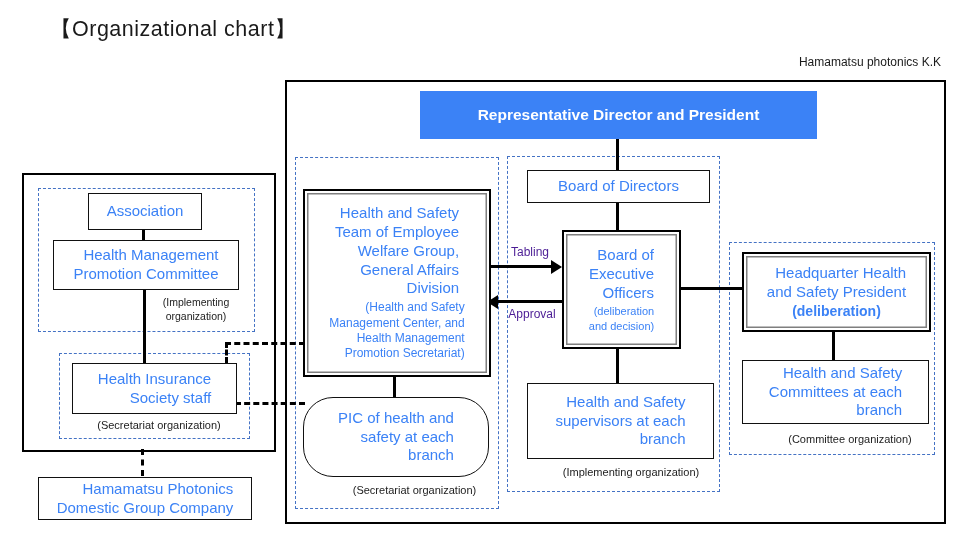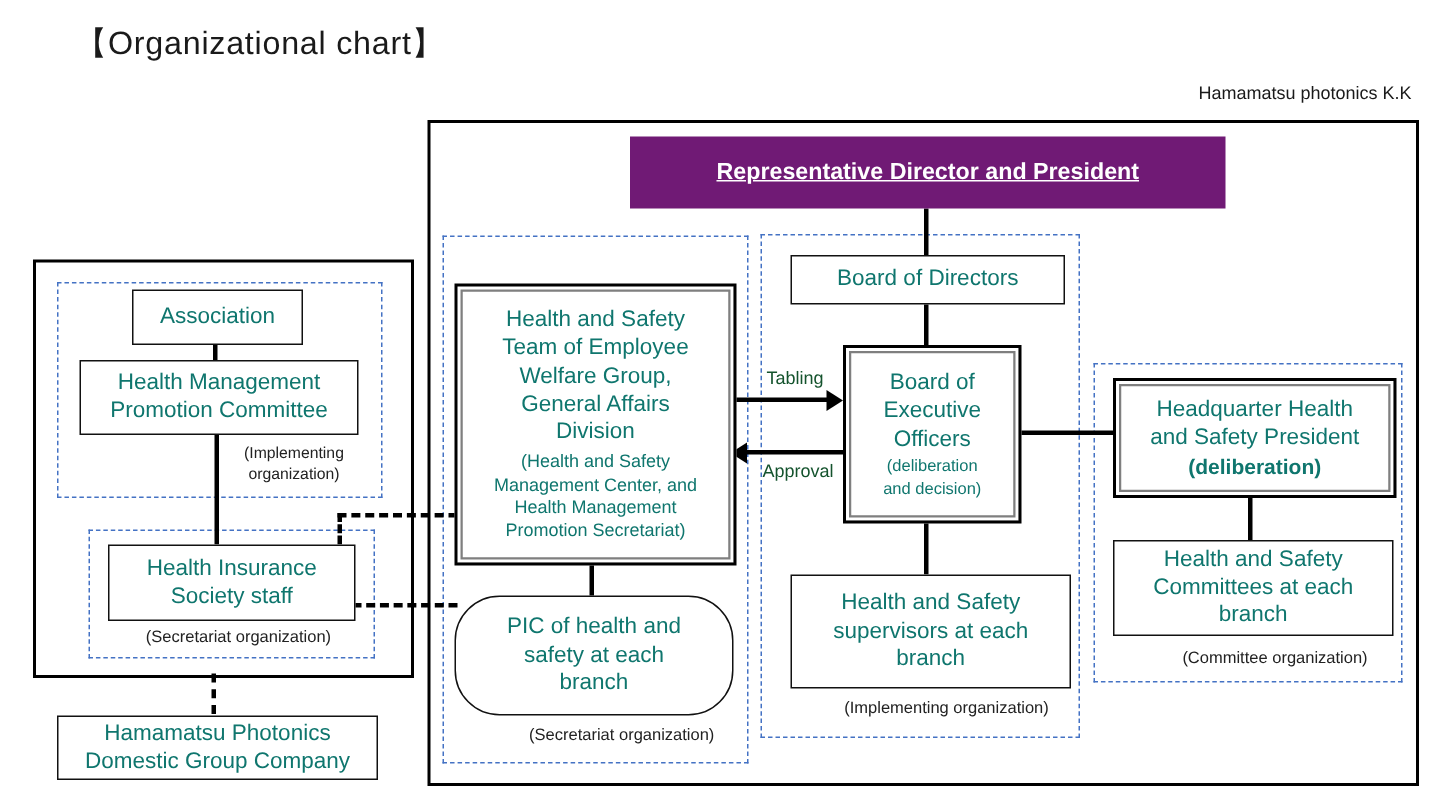--- a/index.html
+++ b/index.html
@@ -7,42 +7,42 @@
     position:relative;width:960px;height:540px;background:#ffffff;overflow:hidden;
     font-family:"Liberation Sans","DejaVu Sans",sans-serif;color:#111;
   }
   .abs{position:absolute;}
   .title{font-size:21.5px;color:#1a1a1a;letter-spacing:0.5px;}
   .small-label{font-size:12px;color:#1a1a1a;}
   .frame{position:absolute;border:2px solid #000;background:transparent;}
   .box{
     position:absolute;background:#fff;border:1.5px solid #111;
     display:flex;flex-direction:column;align-items:center;justify-content:center;
-    text-align:center;white-space:pre-line;font-size:15px;line-height:1.25;color:#0f766e;
+    text-align:right;white-space:pre-line;font-size:15px;line-height:1.25;color:#3b82f6;
   }
   .dbl{
     border:2.5px solid #000;
     box-shadow: inset 0 0 0 2px #fff, inset 0 0 0 3.5px #7f7f7f;
   }
   .note{font-size:12px;line-height:1.28;margin-top:2px;}
   .note-sm{font-size:11px;line-height:1.3;margin-top:2px;}
   .note-md{font-size:14px;line-height:1.3;font-weight:bold;}
   .hdr{
-    position:absolute;background:#701a75;color:#fff;font-weight:bold;font-size:15.5px;
-    display:flex;align-items:center;justify-content:center;text-align:center;text-decoration:underline;
+    position:absolute;background:#3b82f6;color:#fff;font-weight:bold;font-size:15.5px;
+    display:flex;align-items:center;justify-content:center;text-align:center;
   }
   .gdash{position:absolute;border:1.5px dashed #4472C4;background:transparent;}
   .cap{position:absolute;color:#222;text-align:center;white-space:pre-line;font-size:11px;line-height:1.35;}
   .cap-xs{font-size:10.5px;}
   .vl,.hl{position:absolute;background:#000;}
   .dv{position:absolute;border-left:3px dashed #000;}
   .dh{position:absolute;border-top:3px dashed #000;}
   .ah-r{position:absolute;width:0;height:0;border-top:7px solid transparent;border-bottom:7px solid transparent;border-left:11px solid #000;}
   .ah-l{position:absolute;width:0;height:0;border-top:7px solid transparent;border-bottom:7px solid transparent;border-right:11px solid #000;}
-  .arrow-label{position:absolute;font-size:12px;color:#14532d;text-align:center;}
+  .arrow-label{position:absolute;font-size:12px;color:#4c1d95;text-align:center;}
 </style>
 </head>
 <body>
 
 <div class="stage">
 
   <div class="abs title" style="left:50px;top:14px;">【Organizational chart】</div>
   <div class="abs small-label" style="right:19px;top:55px;">Hamamatsu photonics K.K</div>
 
   <div class="frame" style="left:285px;top:80px;width:657px;height:440px;"></div>

